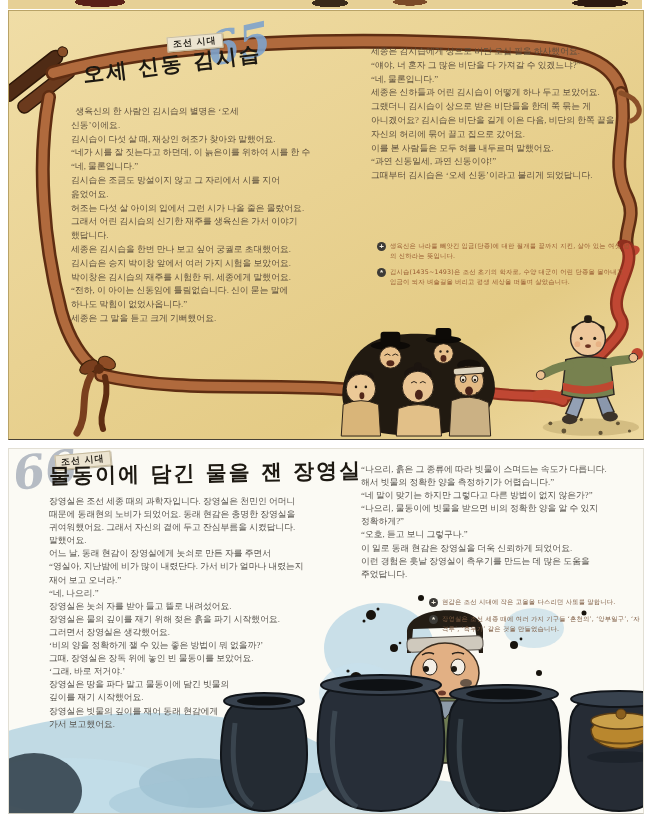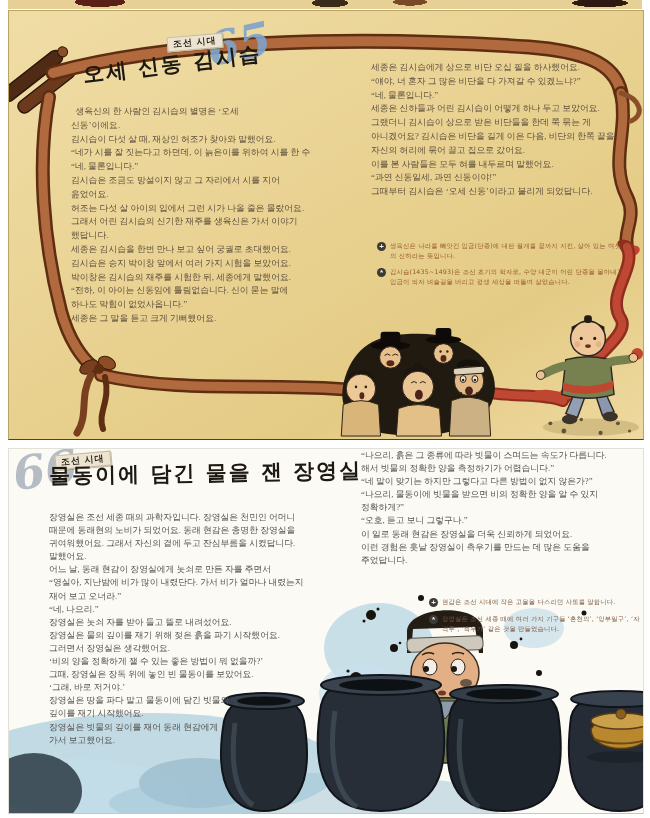--- a/index.html
+++ b/index.html
@@ -106,21 +106,21 @@
         <div class="tline">그래서 어린 김시습의 신기한 재주를 생육신은 가서 이야기</div>
         <div class="tline">했답니다.</div>
         <div class="tline">세종은 김시습을 한번 만나 보고 싶어 궁궐로 초대했어요.</div>
         <div class="tline">김시습은 승지 박이창 앞에서 여러 가지 시험을 보았어요.</div>
         <div class="tline">박이창은 김시습의 재주를 시험한 뒤, 세종에게 말했어요.</div>
         <div class="tline">“전하, 이 아이는 신동임에 틀림없습니다. 신이 묻는 말에</div>
         <div class="tline">하나도 막힘이 없었사옵니다.”</div>
         <div class="tline">세종은 그 말을 듣고 크게 기뻐했어요.</div>
       </div>
 
-    <div class="tcol topcol" style="left:362px;top:50px;width:260px">
+    <div class="tcol topcol" style="left:362px;top:34px;width:260px">
         <div class="tline">세종은 김시습에게 상으로 비단 오십 필을 하사했어요.</div>
         <div class="tline">“얘야, 너 혼자 그 많은 비단을 다 가져갈 수 있겠느냐?”</div>
         <div class="tline">“네, 물론입니다.”</div>
         <div class="tline">세종은 신하들과 어린 김시습이 어떻게 하나 두고 보았어요.</div>
         <div class="tline">그랬더니 김시습이 상으로 받은 비단들을 한데 쭉 묶는 게</div>
         <div class="tline">아니겠어요? 김시습은 비단을 길게 이은 다음, 비단의 한쪽 끝을</div>
         <div class="tline">자신의 허리에 묶어 끌고 집으로 갔어요.</div>
         <div class="tline">이를 본 사람들은 모두 혀를 내두르며 말했어요.</div>
         <div class="tline">“과연 신동일세, 과연 신동이야!”</div>
         <div class="tline">그때부터 김시습은 ‘오세 신동’이라고 불리게 되었답니다.</div>
@@ -209,42 +209,42 @@
         <circle cx="68" cy="30" r="3" fill="#d98a5a" opacity=".35"></circle>
     </svg>
   </div>
 
   <div class="page" id="pageBottom">
 
     <div class="num num66">66</div>
     <div class="badge" style="left:46px;top:4px">조선 시대</div>
     <div class="ptitle bottom">물동이에 담긴 물을 잰 장영실</div>
 
-    <div class="tcol botcol" style="left:40px;top:62px;width:274px">
+    <div class="tcol botcol" style="left:40px;top:46px;width:274px">
         <div class="tline">장영실은 조선 세종 때의 과학자입니다. 장영실은 천민인 어머니</div>
         <div class="tline">때문에 동래현의 노비가 되었어요. 동래 현감은 총명한 장영실을</div>
         <div class="tline">귀여워했어요. 그래서 자신의 곁에 두고 잔심부름을 시켰답니다.</div>
         <div class="tline">말했어요.</div>
         <div class="tline">어느 날, 동래 현감이 장영실에게 놋쇠로 만든 자를 주면서</div>
         <div class="tline">“영실아, 지난밤에 비가 많이 내렸단다. 가서 비가 얼마나 내렸는지</div>
         <div class="tline">재어 보고 오너라.”</div>
         <div class="tline">“네, 나으리.”</div>
         <div class="tline">장영실은 놋쇠 자를 받아 들고 뜰로 내려섰어요.</div>
         <div class="tline">장영실은 물의 깊이를 재기 위해 젖은 흙을 파기 시작했어요.</div>
         <div class="tline">그러면서 장영실은 생각했어요.</div>
         <div class="tline">‘비의 양을 정확하게 잴 수 있는 좋은 방법이 뭐 없을까?’</div>
         <div class="tline">그때, 장영실은 장독 위에 놓인 빈 물동이를 보았어요.</div>
         <div class="tline">‘그래, 바로 저거야.’</div>
         <div class="tline">장영실은 땅을 파다 말고 물동이에 담긴 빗물의</div>
         <div class="tline">깊이를 재기 시작했어요.</div>
         <div class="tline">장영실은 빗물의 깊이를 재어 동래 현감에게</div>
         <div class="tline">가서 보고했어요.</div>
       </div>
 
-    <div class="tcol botcol" style="left:352px;top:0;width:274px">
+    <div class="tcol botcol" style="left:352px;top:14px;width:274px">
         <div class="tline">“나으리, 흙은 그 종류에 따라 빗물이 스며드는 속도가 다릅니다.</div>
         <div class="tline">해서 빗물의 정확한 양을 측정하기가 어렵습니다.”</div>
         <div class="tline">“네 말이 맞기는 하지만 그렇다고 다른 방법이 없지 않은가?”</div>
         <div class="tline">“나으리, 물동이에 빗물을 받으면 비의 정확한 양을 알 수 있지</div>
         <div class="tline">정확하게?”</div>
         <div class="tline">“오호, 듣고 보니 그렇구나.”</div>
         <div class="tline">이 일로 동래 현감은 장영실을 더욱 신뢰하게 되었어요.</div>
         <div class="tline">이런 경험은 훗날 장영실이 측우기를 만드는 데 많은 도움을</div>
         <div class="tline">주었답니다.</div>
       </div>

